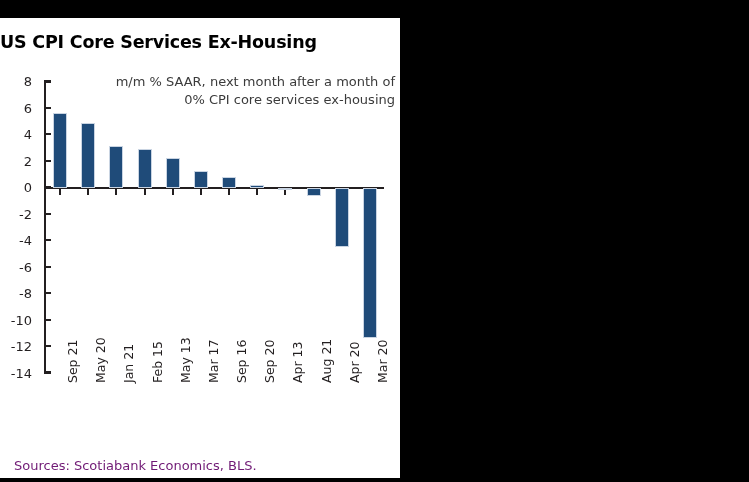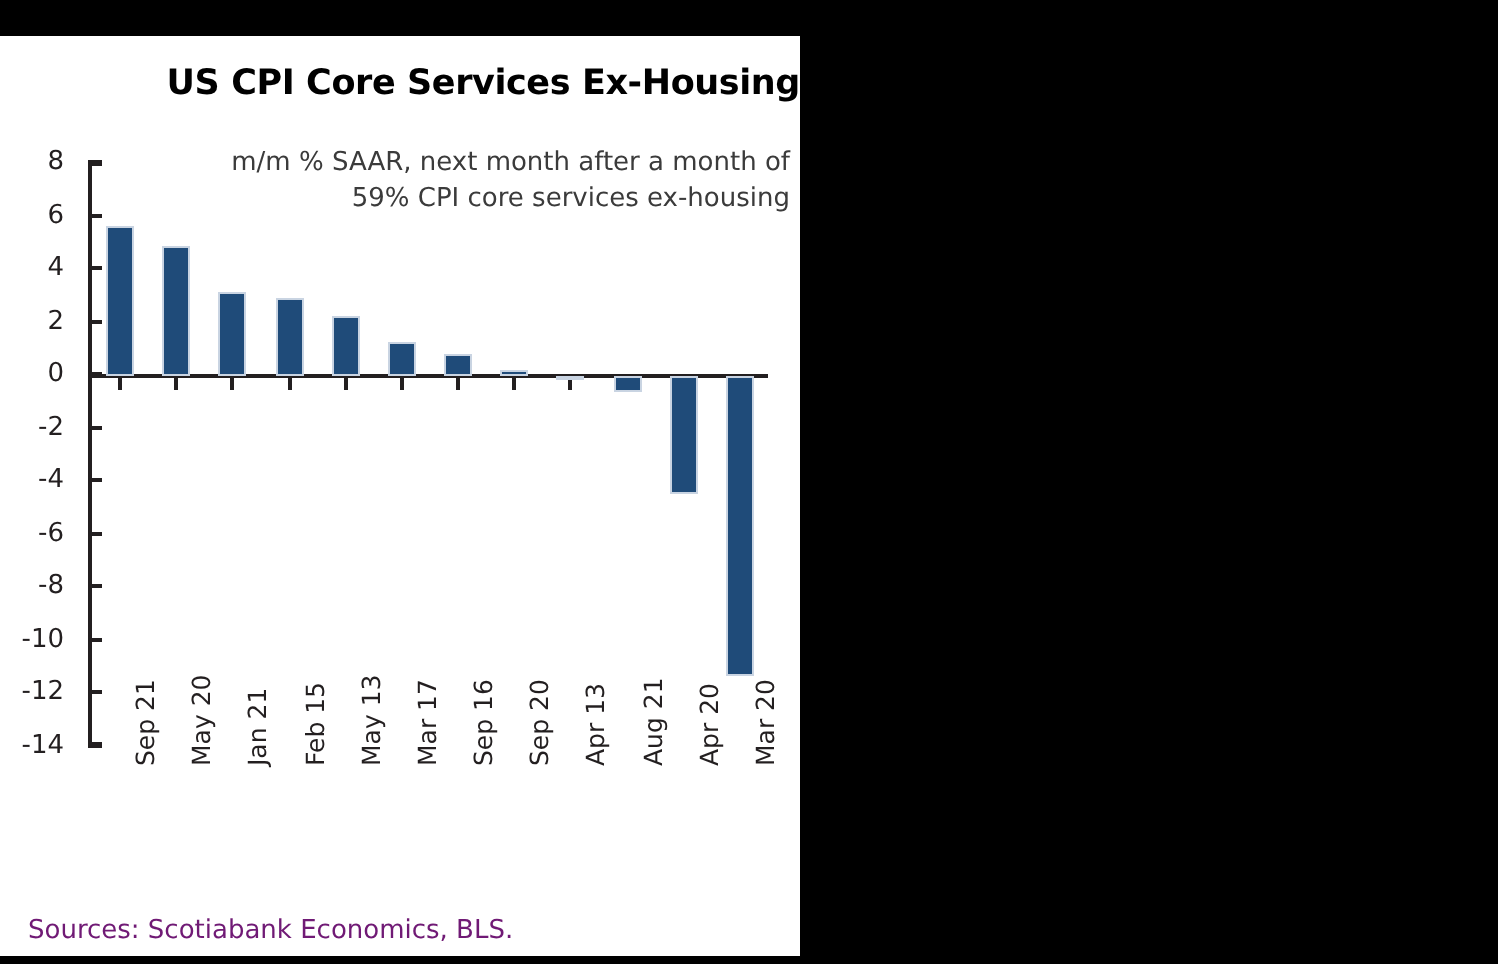--- a/index.html
+++ b/index.html
@@ -23,21 +23,21 @@
     height: 460px;
     background: #ffffff;
   }
 
   
   #chart-title {
     position: absolute;
     left: 0;
     top: 14px;
     width: 400px;
-    text-align: right;
+    text-align: left;
     font-size: 17.5px;
     font-weight: bold;
     color: #000000;
     letter-spacing: -0.2px;
     white-space: nowrap;
   }
 
   
   #subtitle {
     position: absolute;
@@ -142,21 +142,21 @@
 </style>
 </head>
 <body>
 
 <div id="panel">
 
   <div id="chart-title">US CPI Core Services Ex-Housing</div>
 
   <div id="subtitle">
     <div>m/m % SAAR, next month after a month of</div>
-    <div>59% CPI core services ex-housing</div>
+    <div>0% CPI core services ex-housing</div>
   </div>
 
   <div id="plot">
     <div id="y-axis-spine"></div>
     <div class="spine-cap" id="spine-cap-top"></div>
     <div class="spine-cap" id="spine-cap-bottom"></div>
     <div id="y-ticks">
         <div class="y-tick" style="top: -1px;"></div>
         <div class="y-tick" style="top: 25.5455px;"></div>
         <div class="y-tick" style="top: 52.0909px;"></div>

